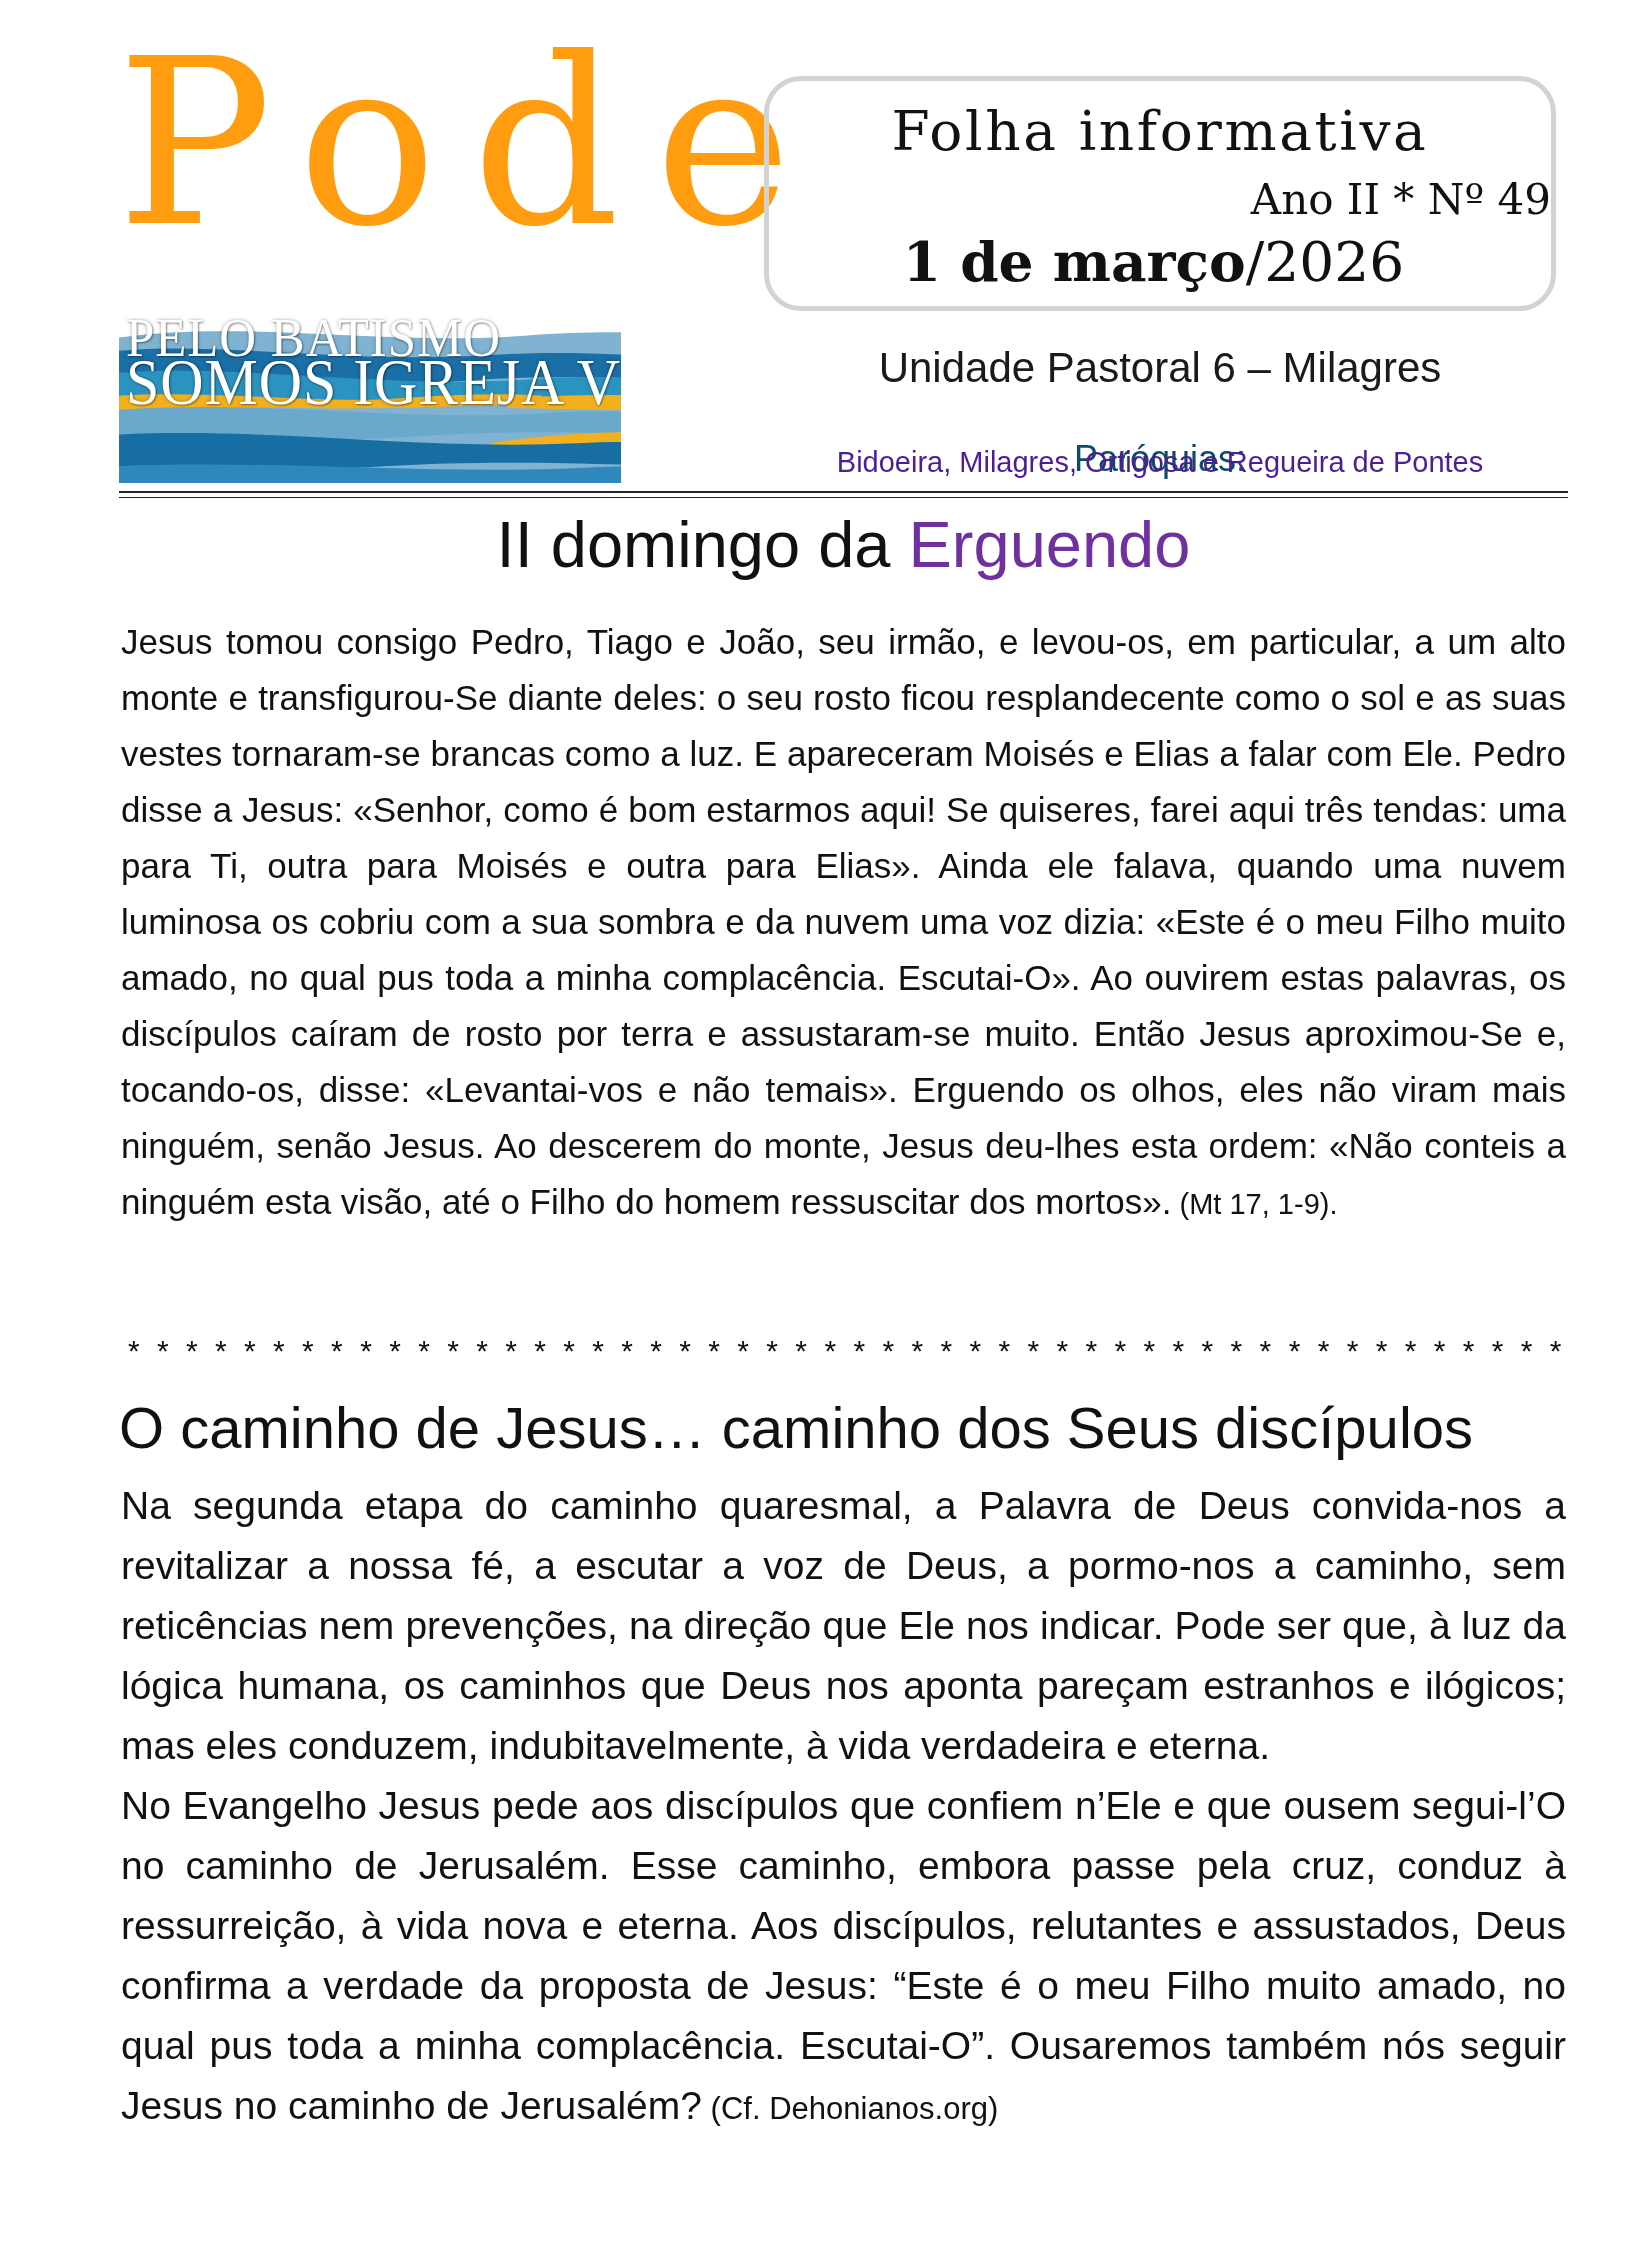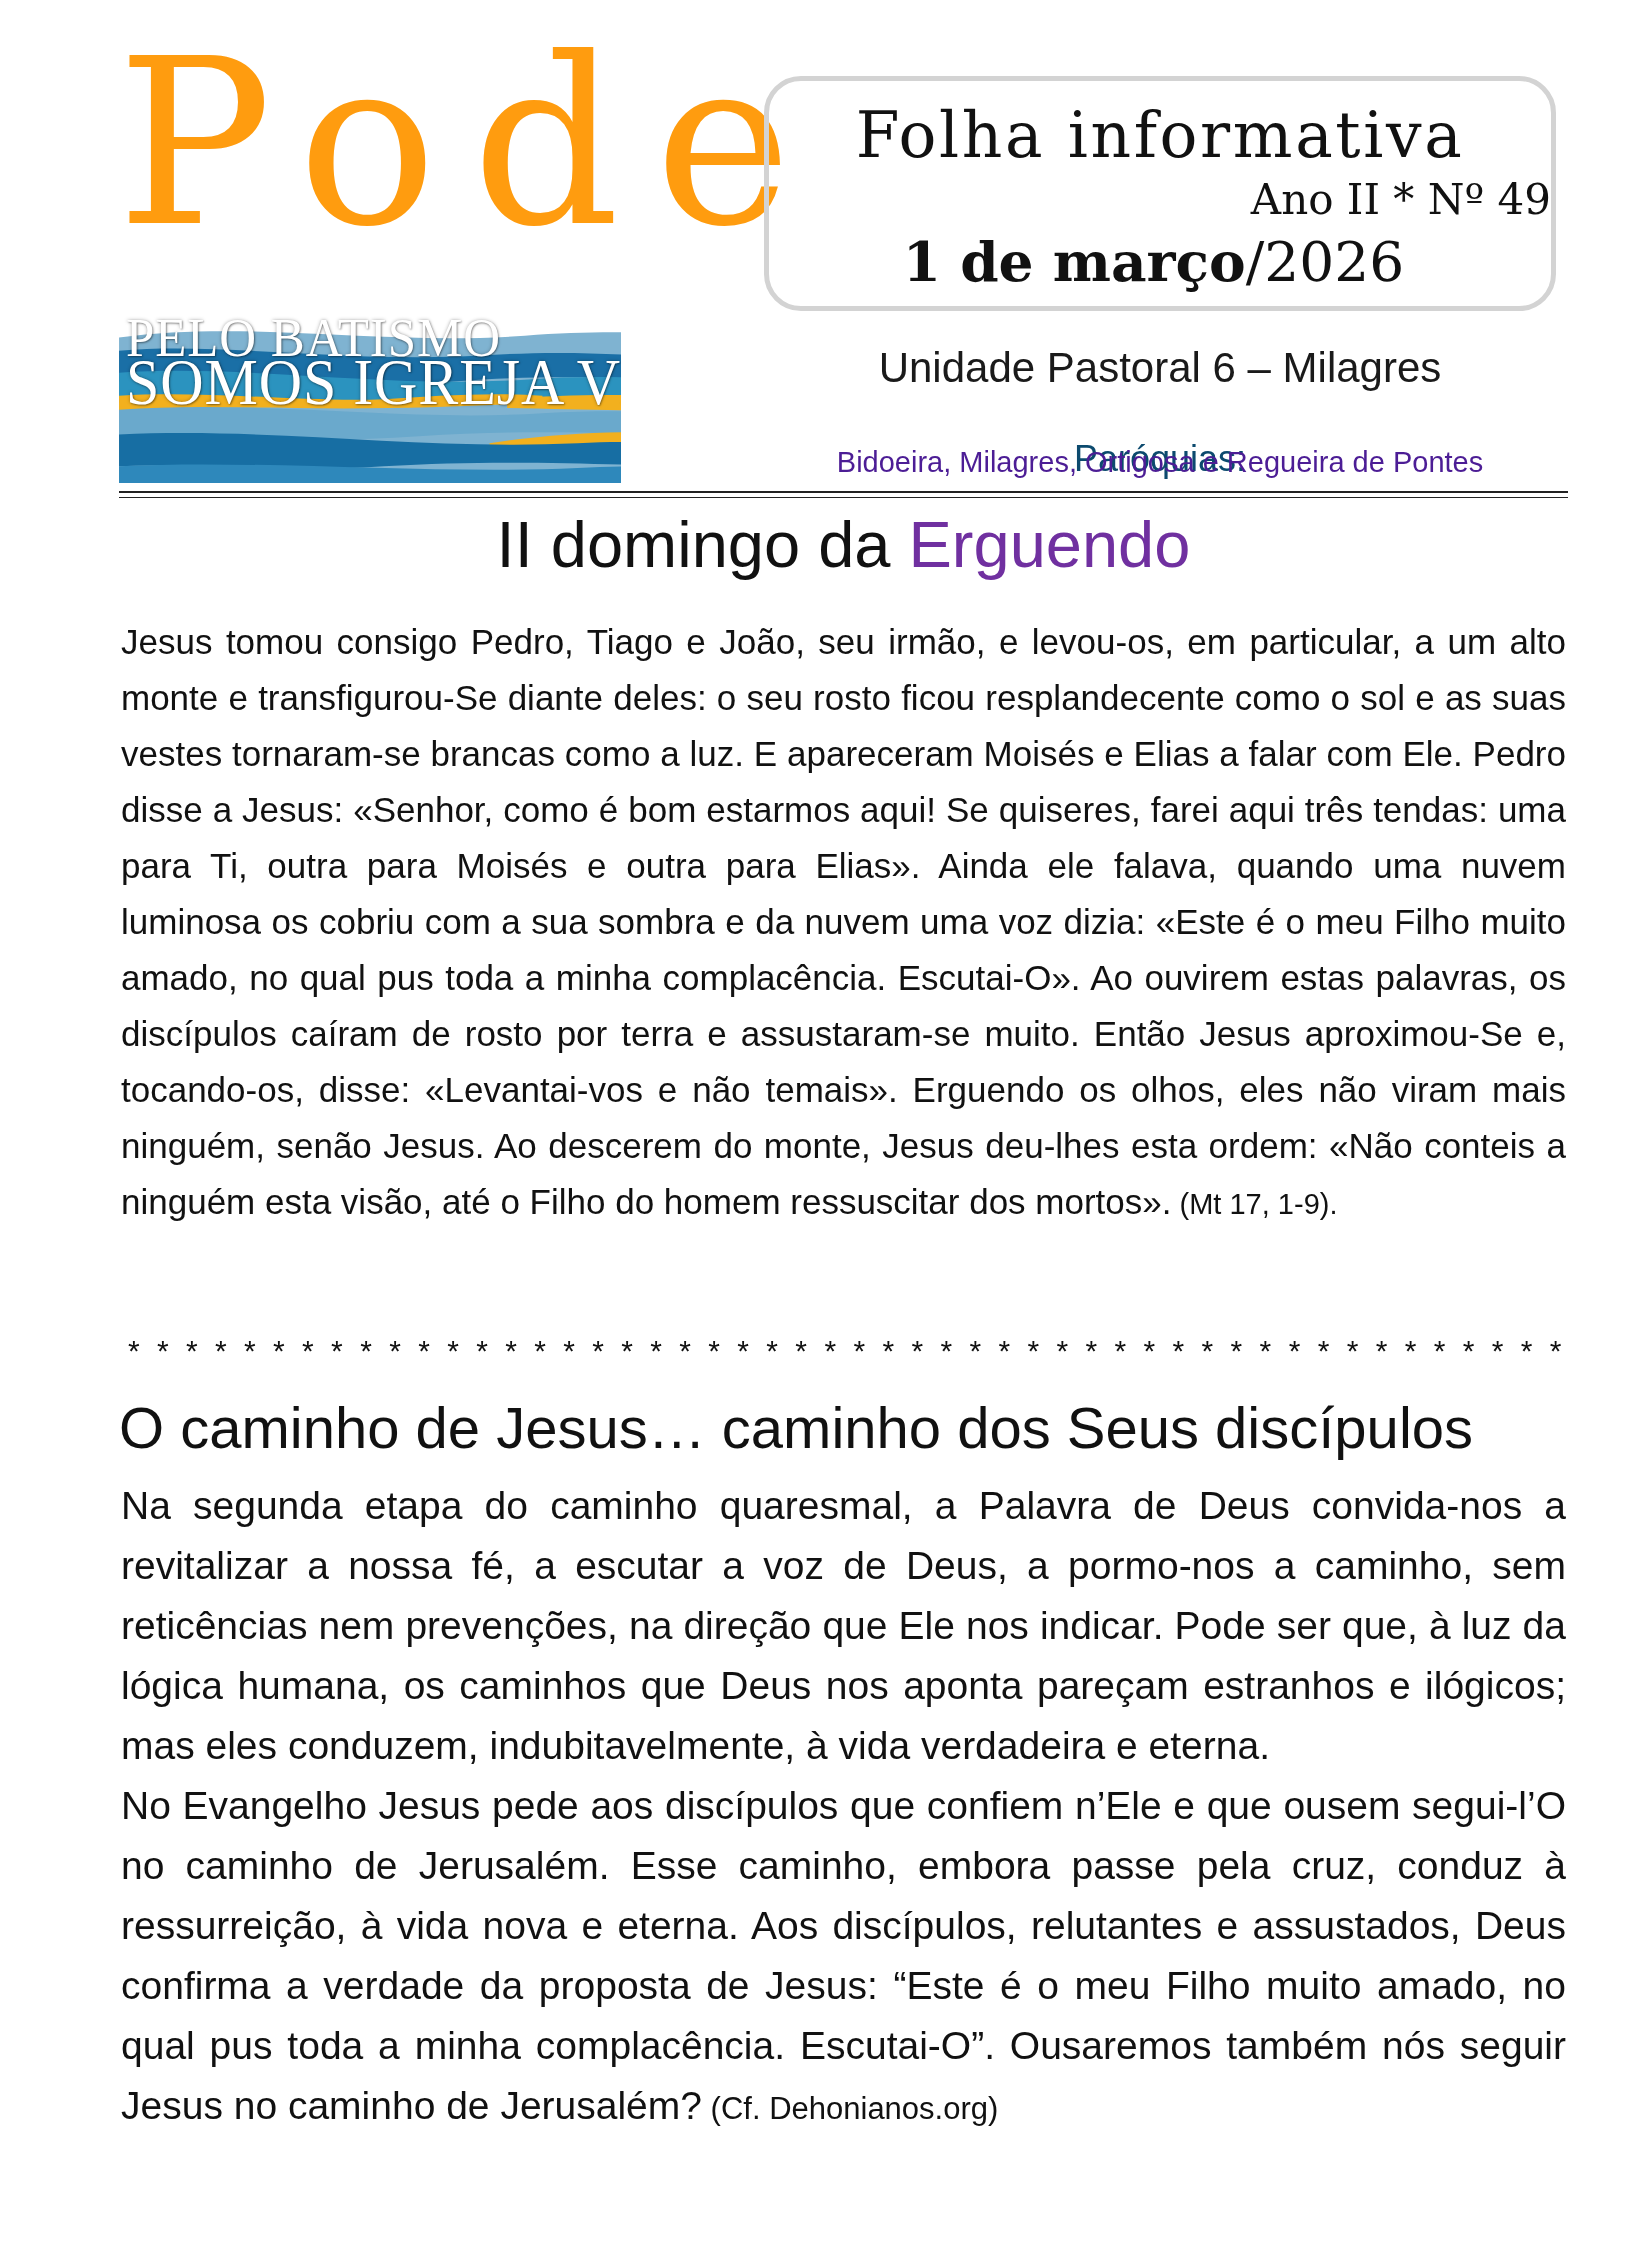--- a/index.html
+++ b/index.html
@@ -21,21 +21,21 @@
     letter-spacing:0.9px; transform-origin:left top;
   }
   .banner-line.l1 { top:-5.3px; font-size:51px; transform:scaleY(1.08); }
   .banner-line.l2 { top:35px; font-size:60px; transform:scaleY(1.08); }
 
   .info-box {
     position:absolute; left:764px; top:76px; width:792px; height:235px;
     border:5.3px solid #d3d3d3; border-radius:37px; box-sizing:border-box;
     text-align:center; font-family:"DejaVu Serif", serif; color:#111;
   }
-  .info-title { position:absolute; left:0; right:0; top:17.6px; font-size:63px; letter-spacing:2.6px; }
+  .info-title { position:absolute; left:0; right:0; top:17.6px; font-size:55px; letter-spacing:2.6px; }
   .info-issue { position:absolute; left:0; right:0; top:94px; font-size:42px;text-align:right; }
   .info-date  { position:absolute; left:0; right:13px; top:148px; font-size:55px; }
   .info-date b { font-weight:bold; }
 
   .unit {
     position:absolute; left:764px; width:792px; text-align:center;
     font-family:"Liberation Sans", sans-serif;
   }
   .unit-name { top:344px; font-size:42px; color:#1a1a1a; }
   .unit-parishes-label { top:406px; font-size:36px; color:#0c4a6e;margin-top:32px; }

